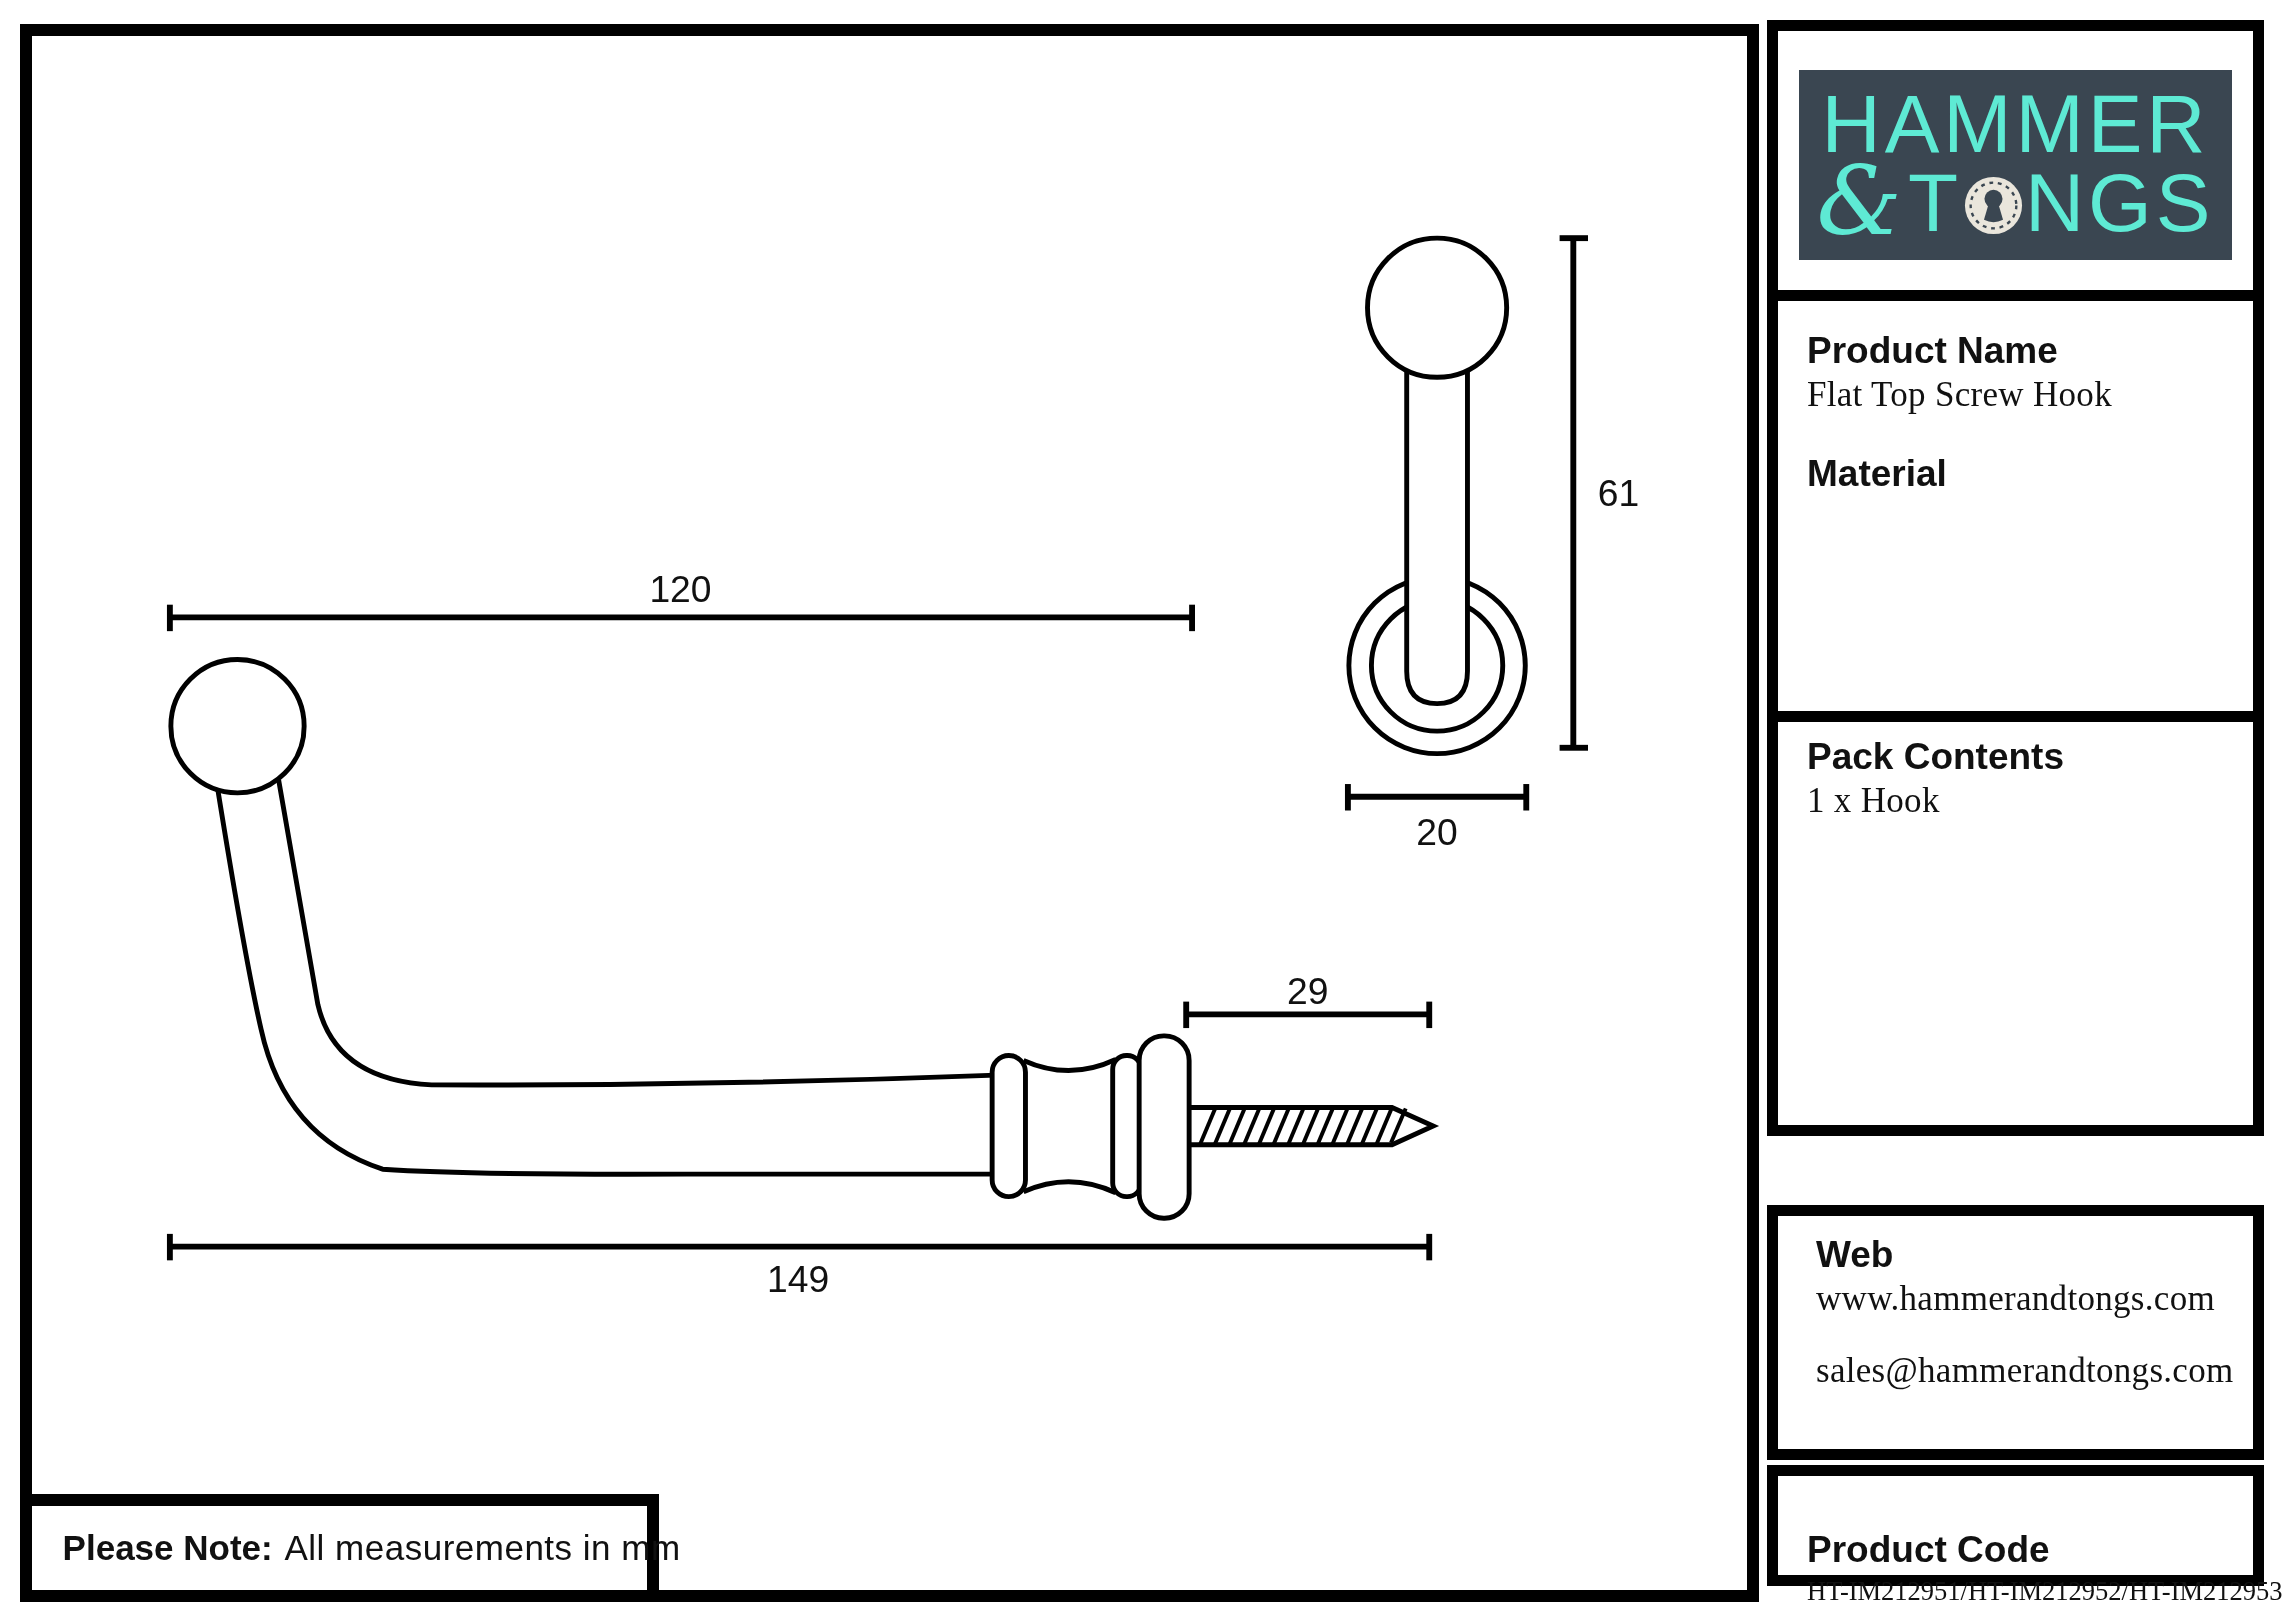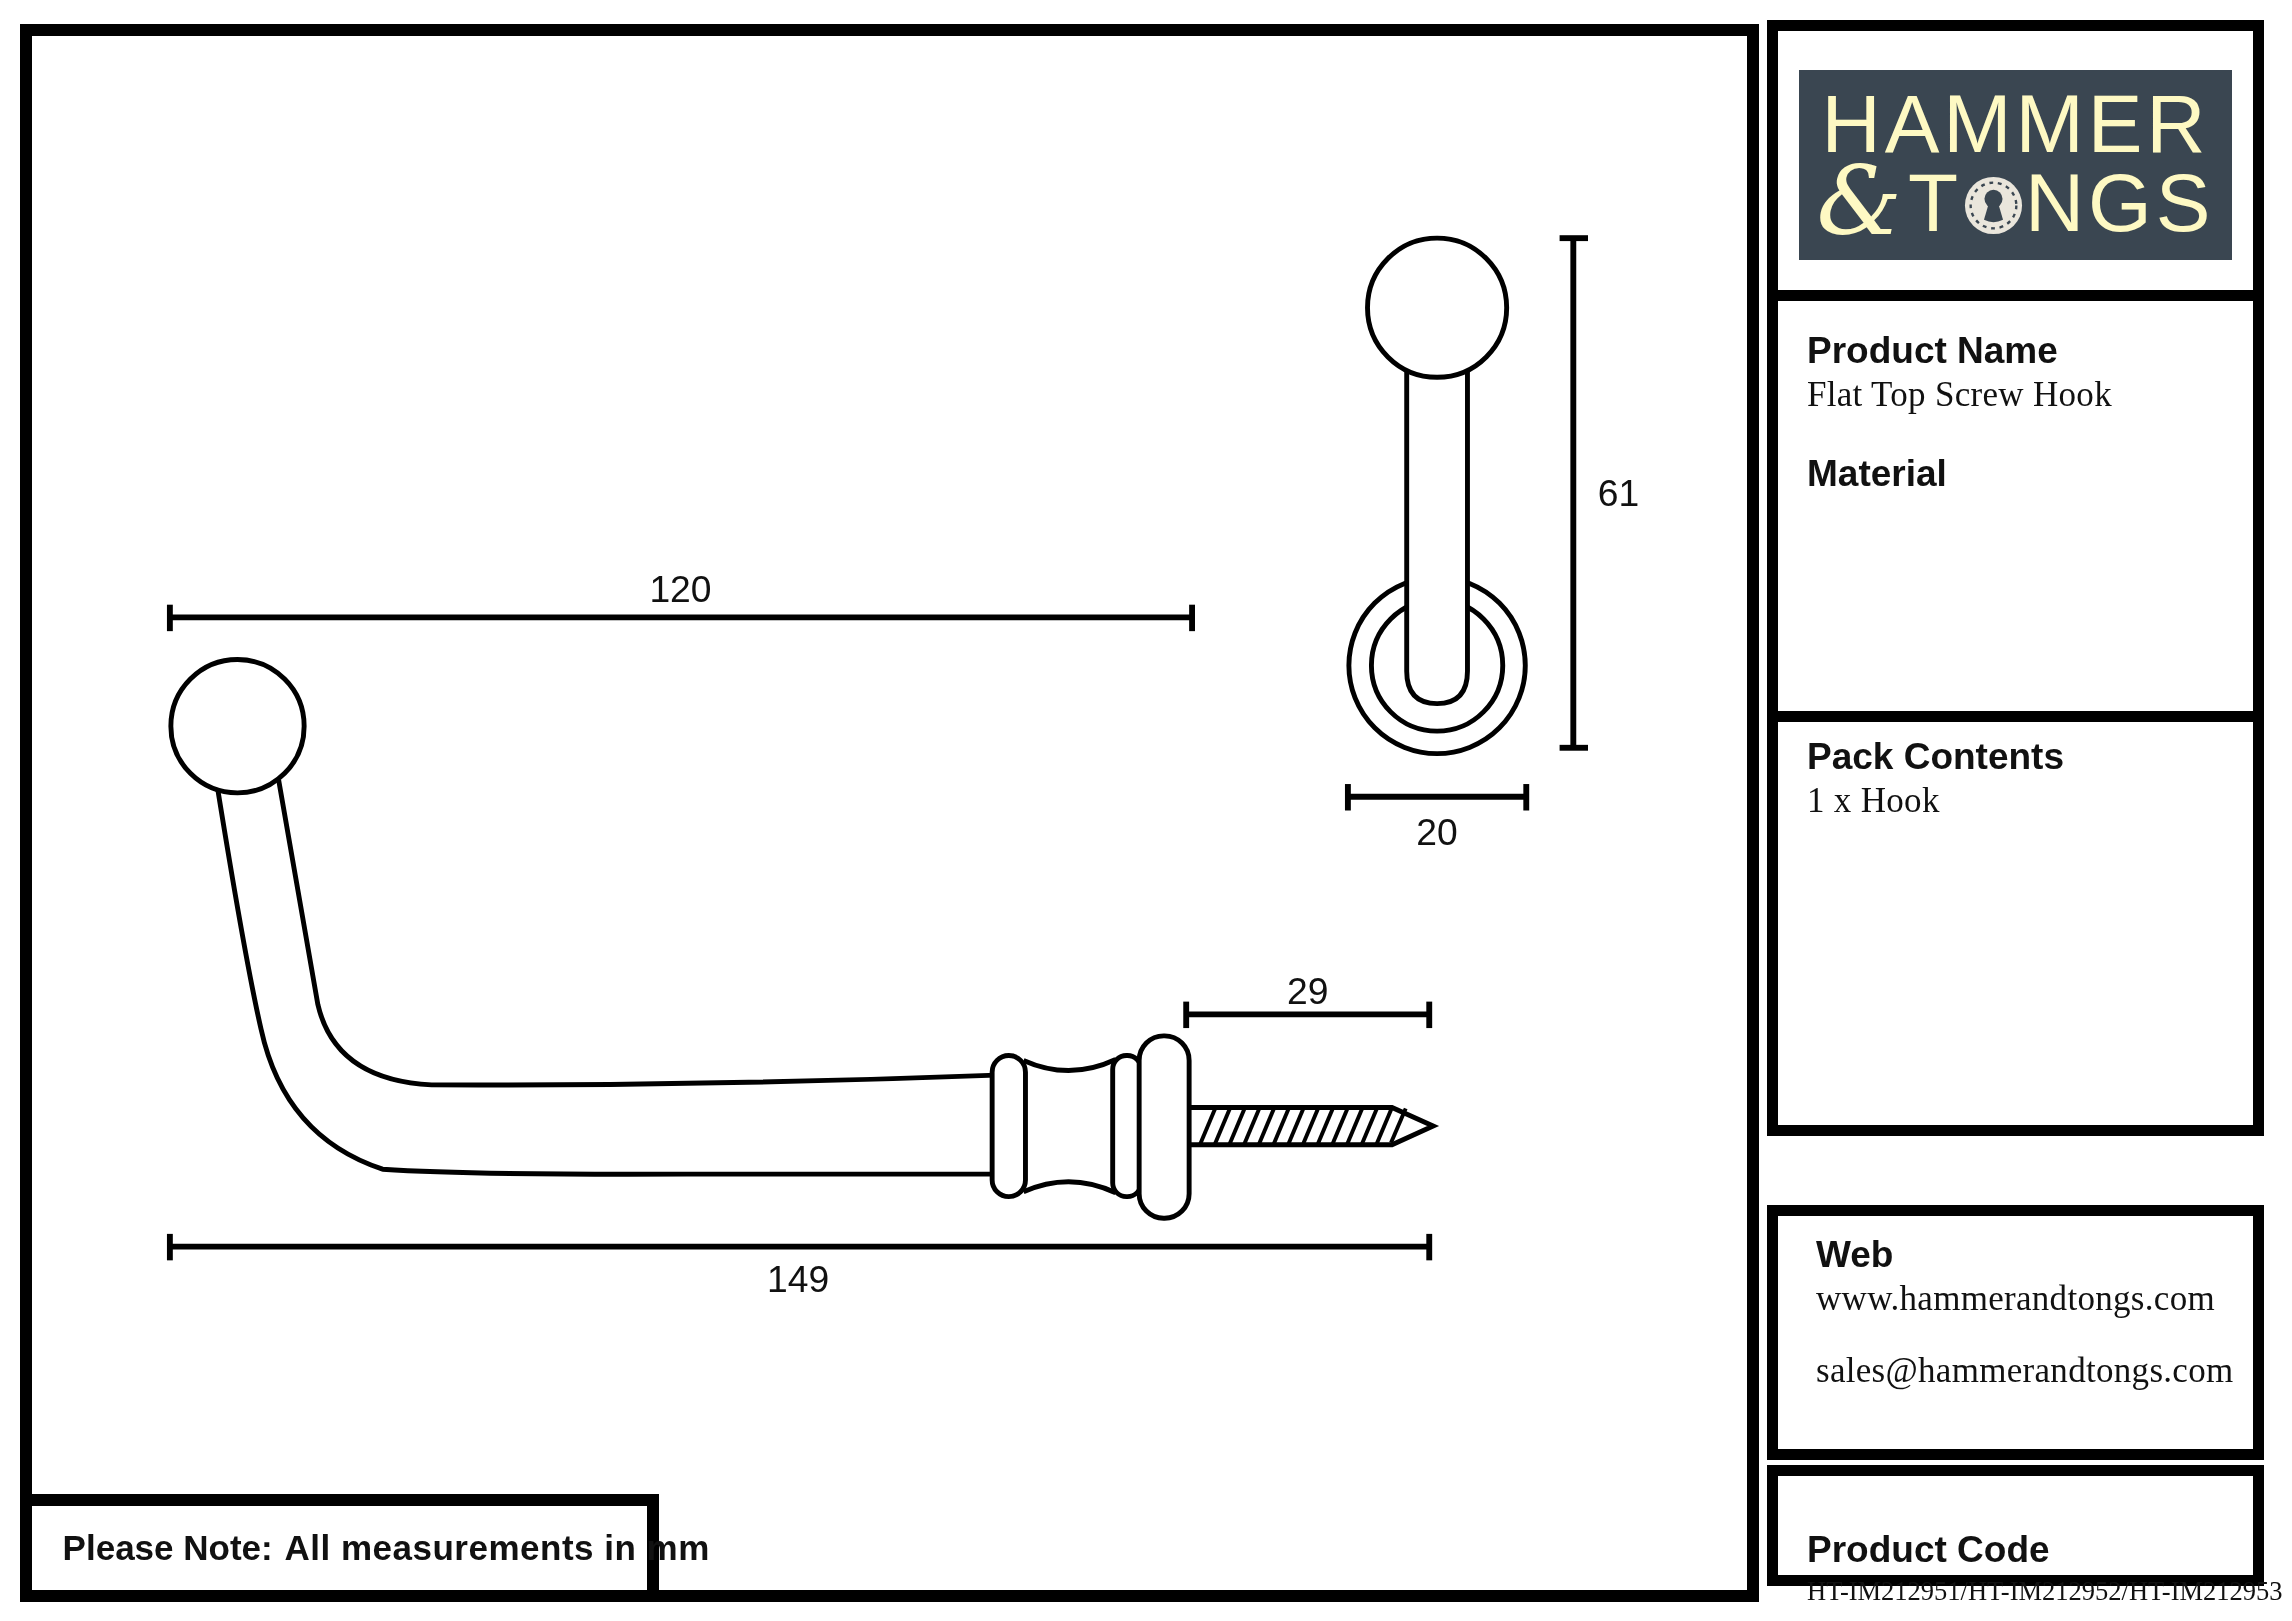--- a/index.html
+++ b/index.html
@@ -12,33 +12,33 @@
   .main-frame{
     position:absolute;left:19.6px;top:23.5px;width:1739px;height:1578px;
     border:12.7px solid #000;box-sizing:border-box;background:#fff;
   }
   .drawing-svg{position:absolute;left:0;top:0;width:2293px;height:1621px;}
   
   .note-box{
     position:absolute;left:19.6px;top:1494px;width:639px;height:108px;
     border:12.7px solid #000;box-sizing:border-box;background:#fff;
     display:flex;align-items:center;padding-left:31px;
-    font-size:35px;letter-spacing:0.5px;white-space:nowrap;font-weight:bold;
+    font-size:35px;letter-spacing:0.5px;white-space:nowrap;
   }
   .note-box b{margin-right:11.8px;letter-spacing:0;}
   
   .side-box{
     position:absolute;left:1767px;width:497px;
     border:11.8px solid #000;box-sizing:border-box;background:#fff;
   }
   .logo-box{top:19.6px;height:282px;display:flex;align-items:flex-start;justify-content:center;}
   .logo-plate{
     margin-top:39px;width:433px;height:190px;background:#3a4651;
     display:flex;flex-direction:column;align-items:center;justify-content:center;
-    color:#fef9c3;
+    color:#5eead4;
   }
   .logo-line1{
     font-size:82px;line-height:76px;letter-spacing:3.9px;font-weight:400;
   }
   .logo-line2{
     display:flex;align-items:center;font-size:82px;line-height:82px;
     letter-spacing:3.9px;font-weight:400;margin-top:0px;
   }
   .logo-amp{
     font-family:"DejaVu Serif",serif;font-style:italic;font-size:96px;

